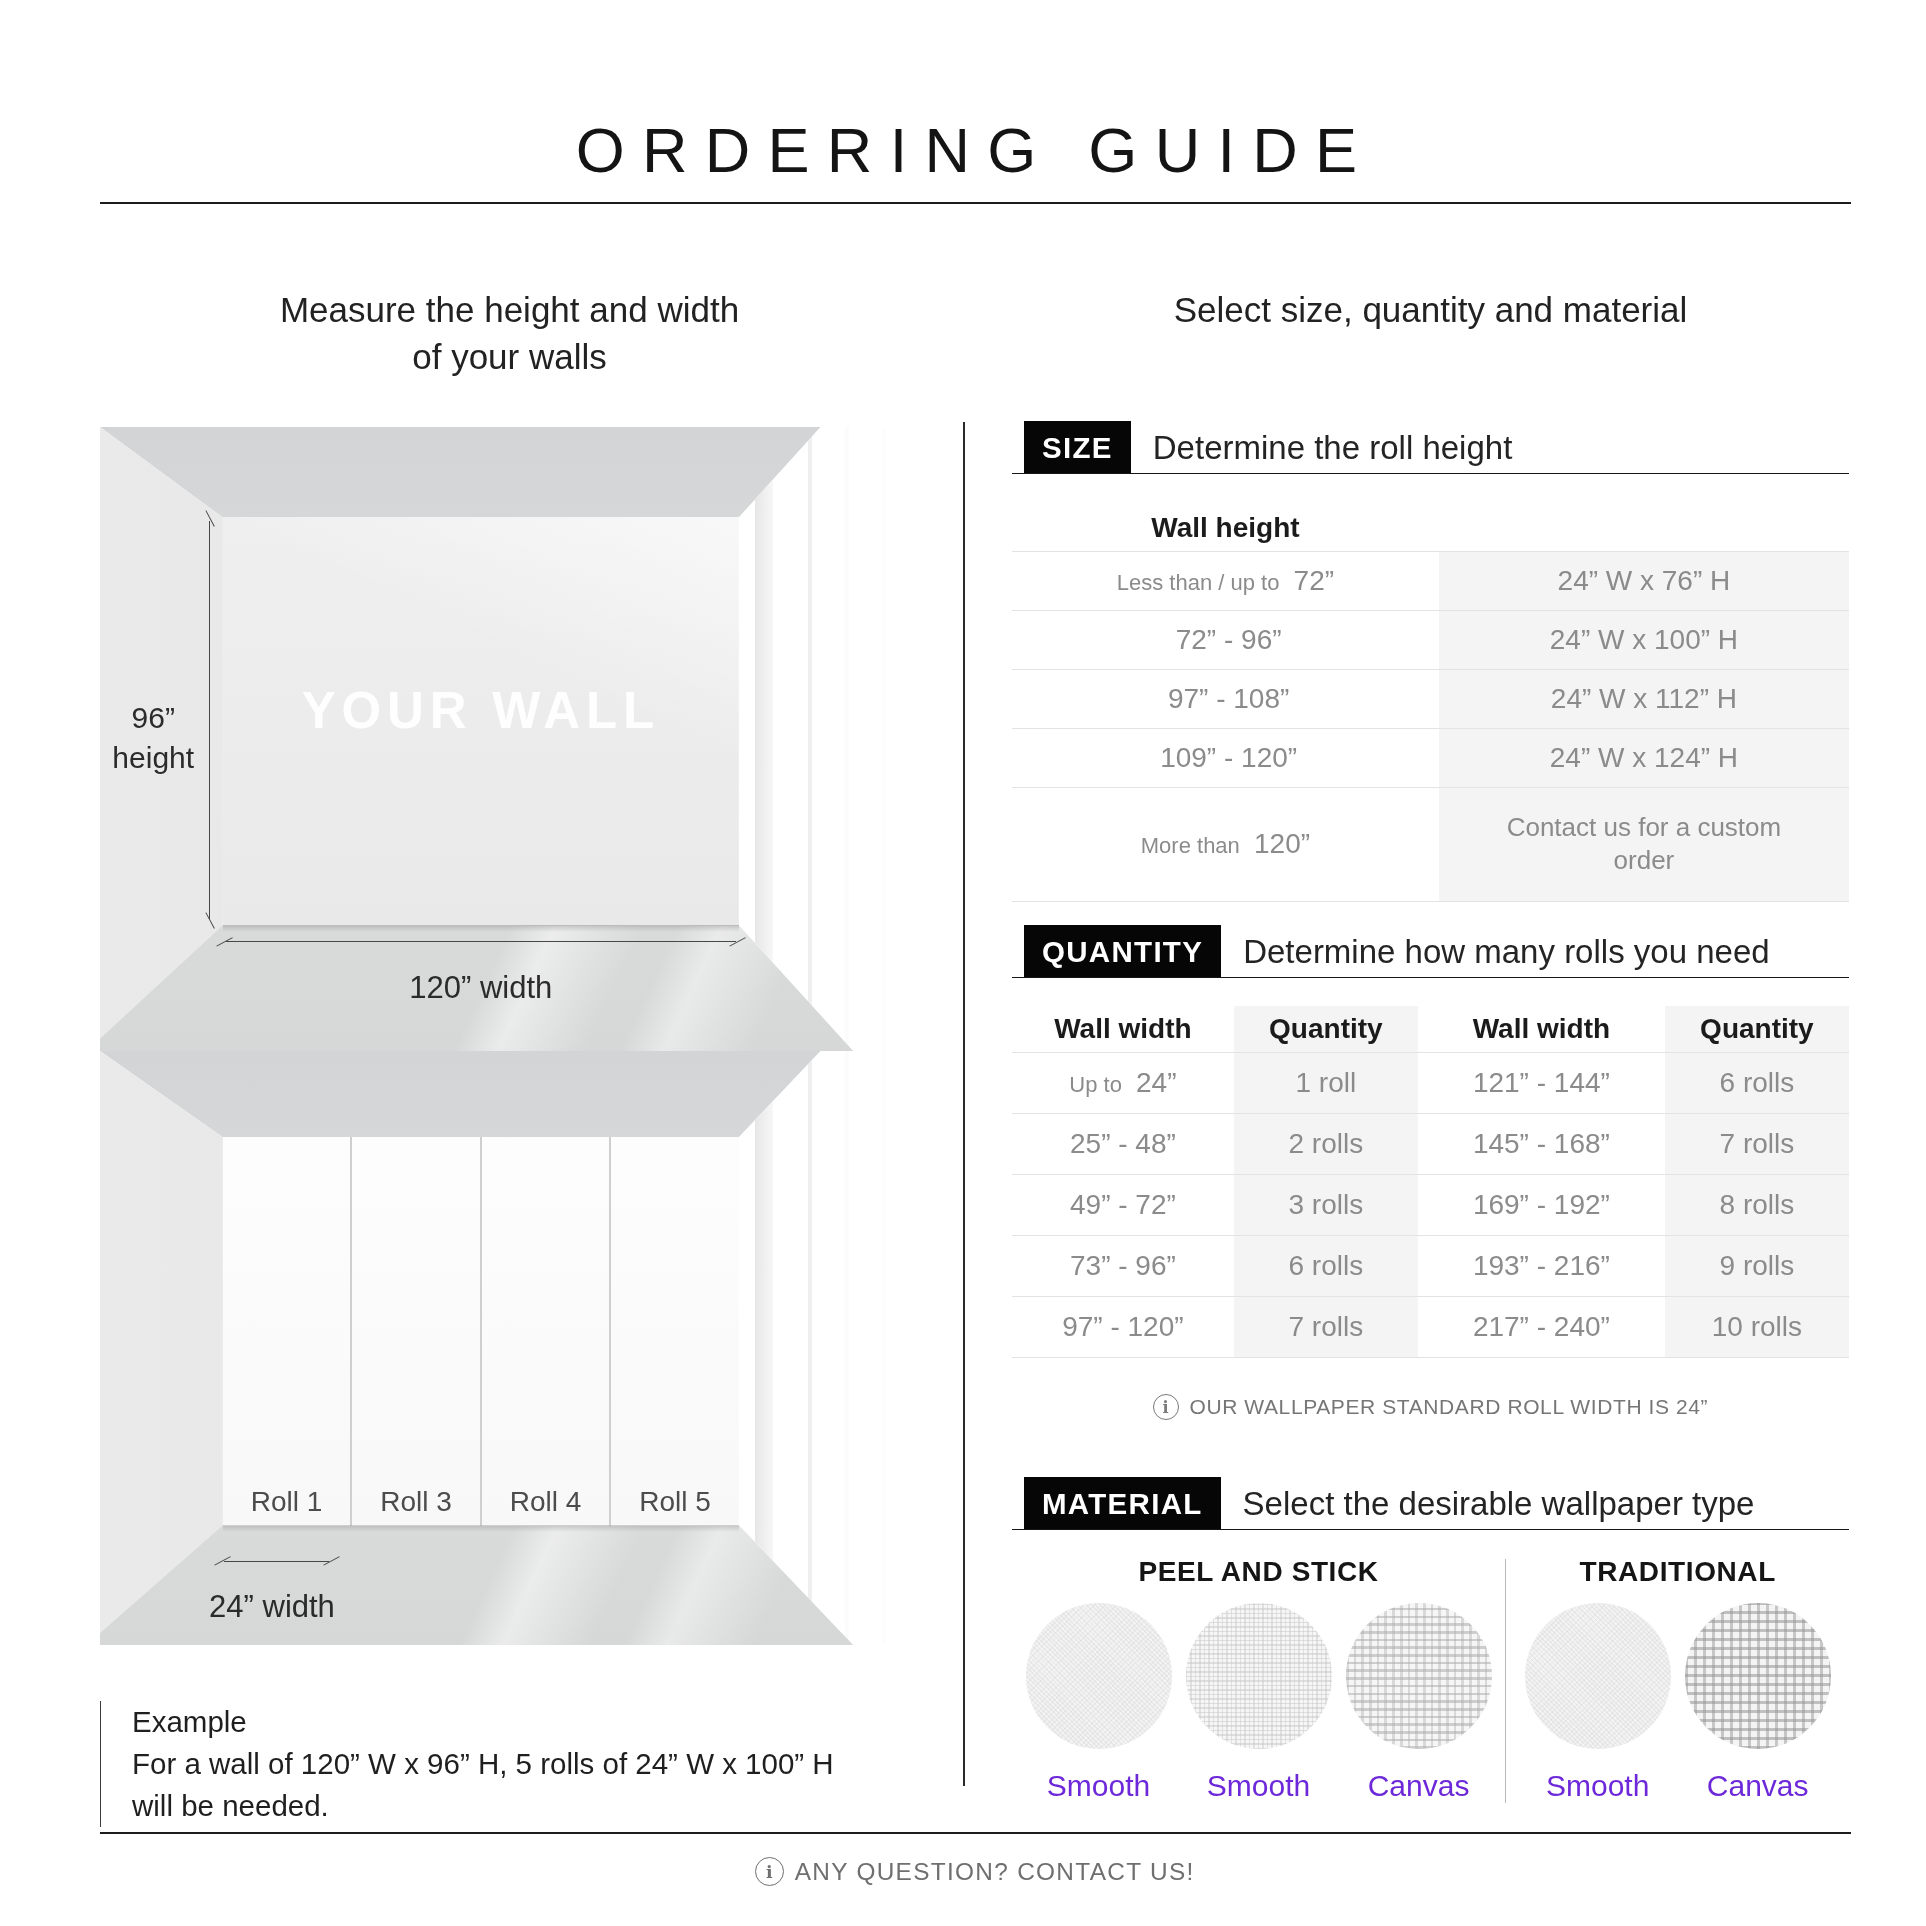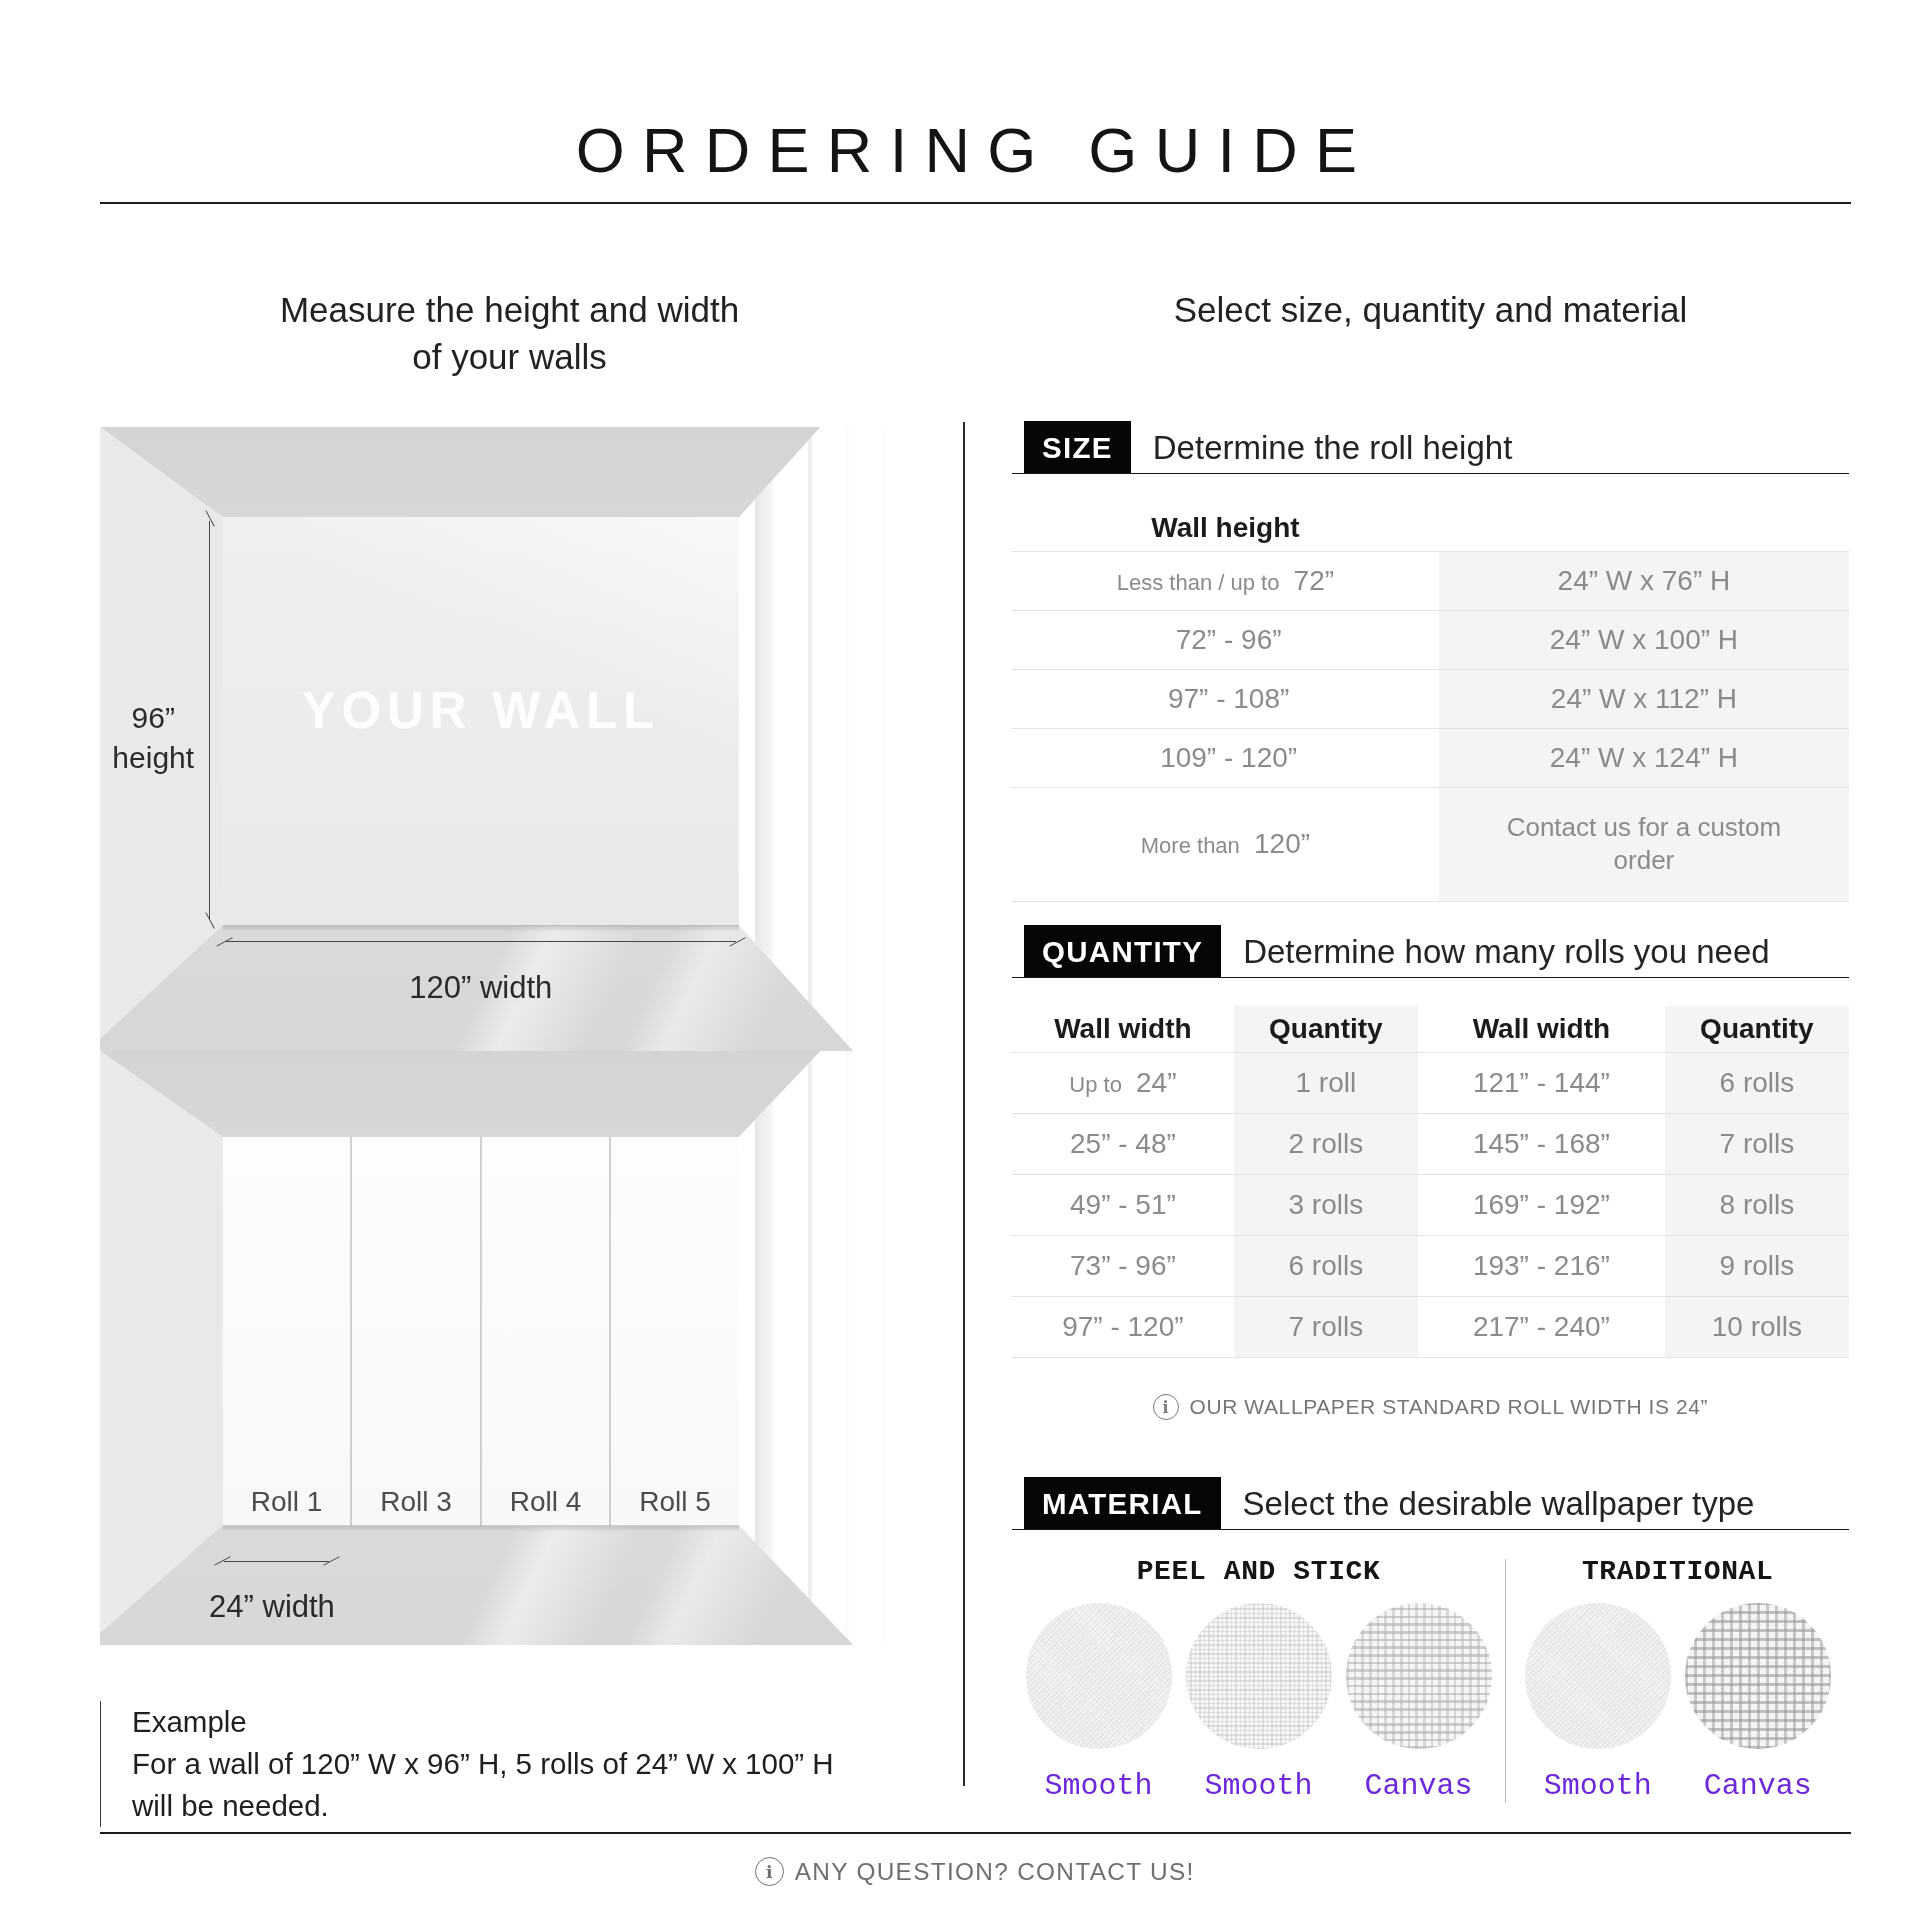--- a/index.html
+++ b/index.html
@@ -97,21 +97,21 @@
   .qty-tbl .c1{width:26.5%;} .qty-tbl .c2{width:22%;} .qty-tbl .c3{width:29.5%;} .qty-tbl .c4{width:22%;}
   .qty-tbl .drow{height:60px;}
 
   .note{margin-top:36px;width:100%;text-align:center;font-size:21px;letter-spacing:0.6px;color:#767676;
         display:flex;align-items:center;justify-content:center;}
   .info-icon{display:inline-flex;align-items:center;justify-content:center;flex:0 0 auto;
              width:24.4px;height:24.4px;border:1.9px solid #7a7a7a;border-radius:50%;color:#7a7a7a;
              font-size:16px;font-weight:700;margin-right:10.3px;font-family:"DejaVu Serif",serif;}
 
   .mat-groups{display:flex;margin-top:24.4px;align-items:stretch;}
-  .mat-group{display:flex;flex-direction:column;align-items:center;font-family:Liberation Mono, monospace;}
+  .mat-group{display:flex;flex-direction:column;align-items:center;}
   .mat-group.g1{width:59%;} .mat-group.g2{width:41%;}
   .group-divider{width:1.3px;background:#b9b9b9;margin:5.1px 0 0 0;}
   .group-name{font-size:28px;font-weight:700;letter-spacing:0.6px;color:#151515;height:35px;display:flex;align-items:center;}
   .swatch-row{display:flex;gap:14px;margin-top:14px;}
   .swatch-col{display:flex;flex-direction:column;align-items:center;}
   .swatch{width:146px;height:146px;border-radius:50%;}
   .tex-smooth{background:
       repeating-linear-gradient(45deg, rgba(205,205,205,.28) 0 1.3px, rgba(255,255,255,0) 1.3px 3.2px),
       repeating-linear-gradient(-45deg, rgba(212,212,212,.28) 0 1.3px, rgba(255,255,255,0) 1.3px 3.9px),
       #f3f3f3;}
@@ -282,21 +282,21 @@
           <div class="tcell c3 tval">121” - 144”</div>
           <div class="tcell c4 tval shade">6 rolls</div>
         </div>
         <div class="trow drow">
           <div class="tcell c1 tval">25” - 48”</div>
           <div class="tcell c2 tval shade">2 rolls</div>
           <div class="tcell c3 tval">145” - 168”</div>
           <div class="tcell c4 tval shade">7 rolls</div>
         </div>
         <div class="trow drow">
-          <div class="tcell c1 tval">49” - 51”</div>
+          <div class="tcell c1 tval">49” - 72”</div>
           <div class="tcell c2 tval shade">3 rolls</div>
           <div class="tcell c3 tval">169” - 192”</div>
           <div class="tcell c4 tval shade">8 rolls</div>
         </div>
         <div class="trow drow">
           <div class="tcell c1 tval">73” - 96”</div>
           <div class="tcell c2 tval shade">6 rolls</div>
           <div class="tcell c3 tval">193” - 216”</div>
           <div class="tcell c4 tval shade">9 rolls</div>
         </div>

